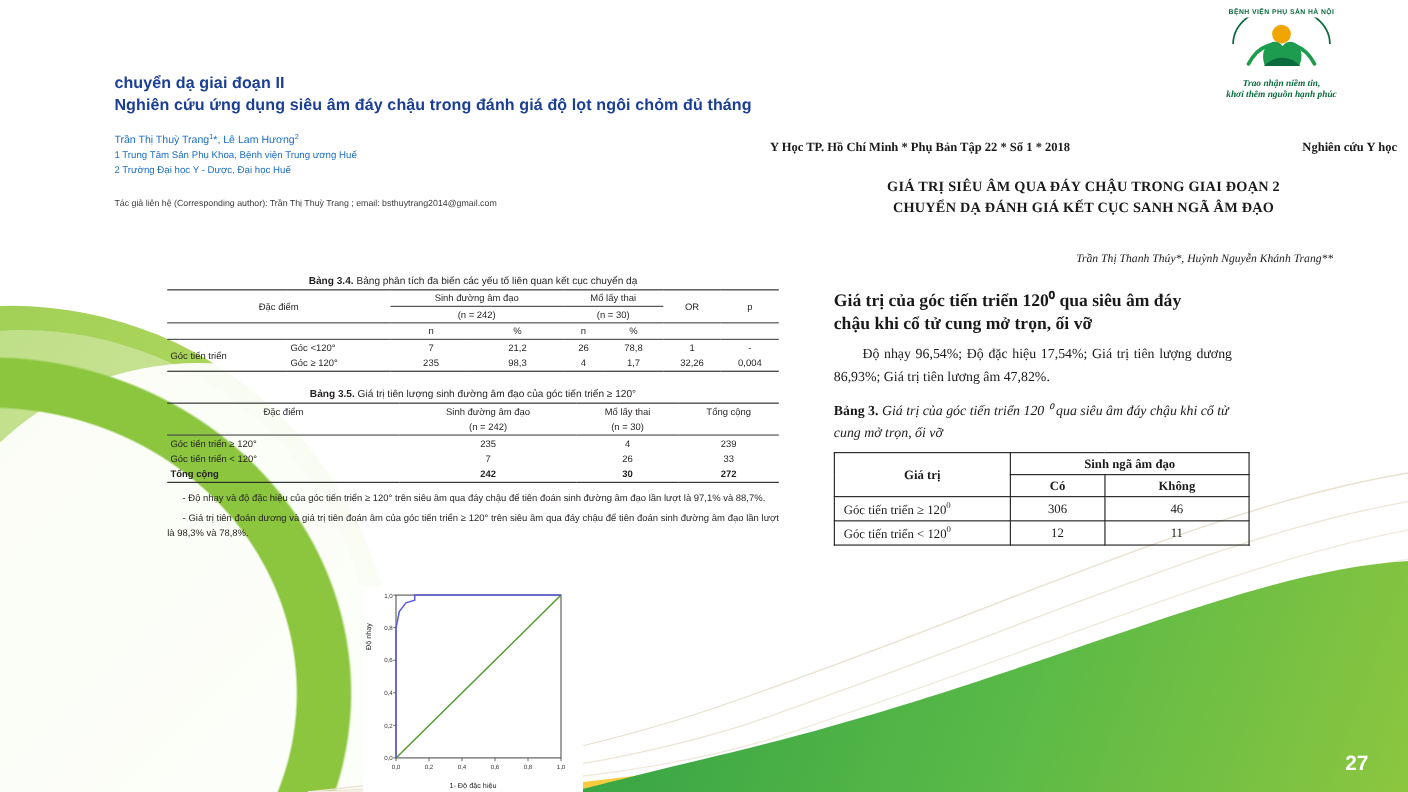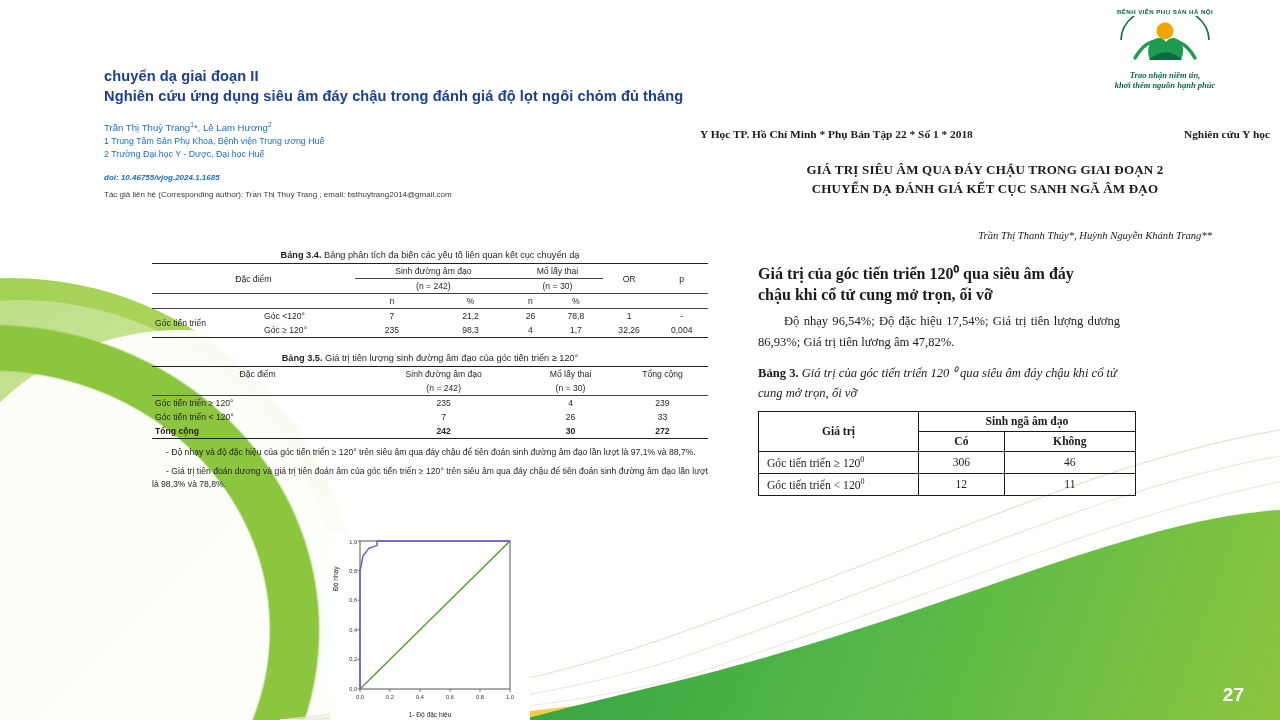--- a/index.html
+++ b/index.html
@@ -73,21 +73,21 @@
   .left-col { position:absolute; left:104px; top:66px; width:660px; z-index:3; }
   .vjog-title {
     color:#1b3f94; font-weight:bold; font-size:14.6px; line-height:20px; letter-spacing:.1px;
   }
   .authors {
     color:#1b6fc4; font-size:9.6px; line-height:13.5px; margin-top:12px;
   }
   .authors .sup { font-size:6.6px; vertical-align:super; }
   .affil { color:#1b6fc4; font-size:8.8px; line-height:13px; }
   .doi { color:#1b6fc4; font-size:8px; font-style:italic; font-weight:bold; margin-top:12px;}
-  .meta { color:#3a3a3a; font-size:8px; line-height:12.6px; margin-top:7px;}
+  .meta { color:#3a3a3a; font-size:8px; line-height:12.6px; margin-top:18px;}
 
   
   .tables { position:absolute; left:152px; top:250px; width:556px; z-index:4; }
   .tbl-cap { font-size:9.2px; text-align:center; margin:0 0 3px 0; }
   .tbl-cap b { font-weight:bold; }
   table.t { width:100%; border-collapse:collapse; font-size:8.6px; }
   table.t td, table.t th { padding:2px 3px; font-weight:normal; }
   .rule-top { border-top:1.1px solid #222; }
   .rule-bot { border-bottom:1.1px solid #222; }
   .rule-thin { border-bottom:.8px solid #444; }
@@ -200,21 +200,20 @@
   <div class="authors">
     <span>Trần Thị Thuỳ Trang</span><span class="sup">1</span><span>*, Lê Lam Hương</span><span class="sup">2</span>
   </div>
   <div class="affil">
     <span class="sup">1</span><span> Trung Tâm Sản Phụ Khoa, Bệnh viện Trung ương Huế</span>
   </div>
   <div class="affil">
     <span class="sup">2</span><span> Trường Đại học Y - Dược, Đại học Huế</span>
   </div>
 
-  <div class="doi">doi: 10.46755/vjog.2024.1.1685</div>
   <div class="meta">Tác giả liên hệ (Corresponding author): Trần Thị Thuỳ Trang ; email: bsthuytrang2014@gmail.com</div>
 </div>
 
 <div class="tables">
 
   <div class="tbl-cap">
     <b>Bảng 3.4.</b><span> Bảng phân tích đa biến các yếu tố liên quan kết cục chuyển dạ</span>
   </div>
 
   <table class="t">

